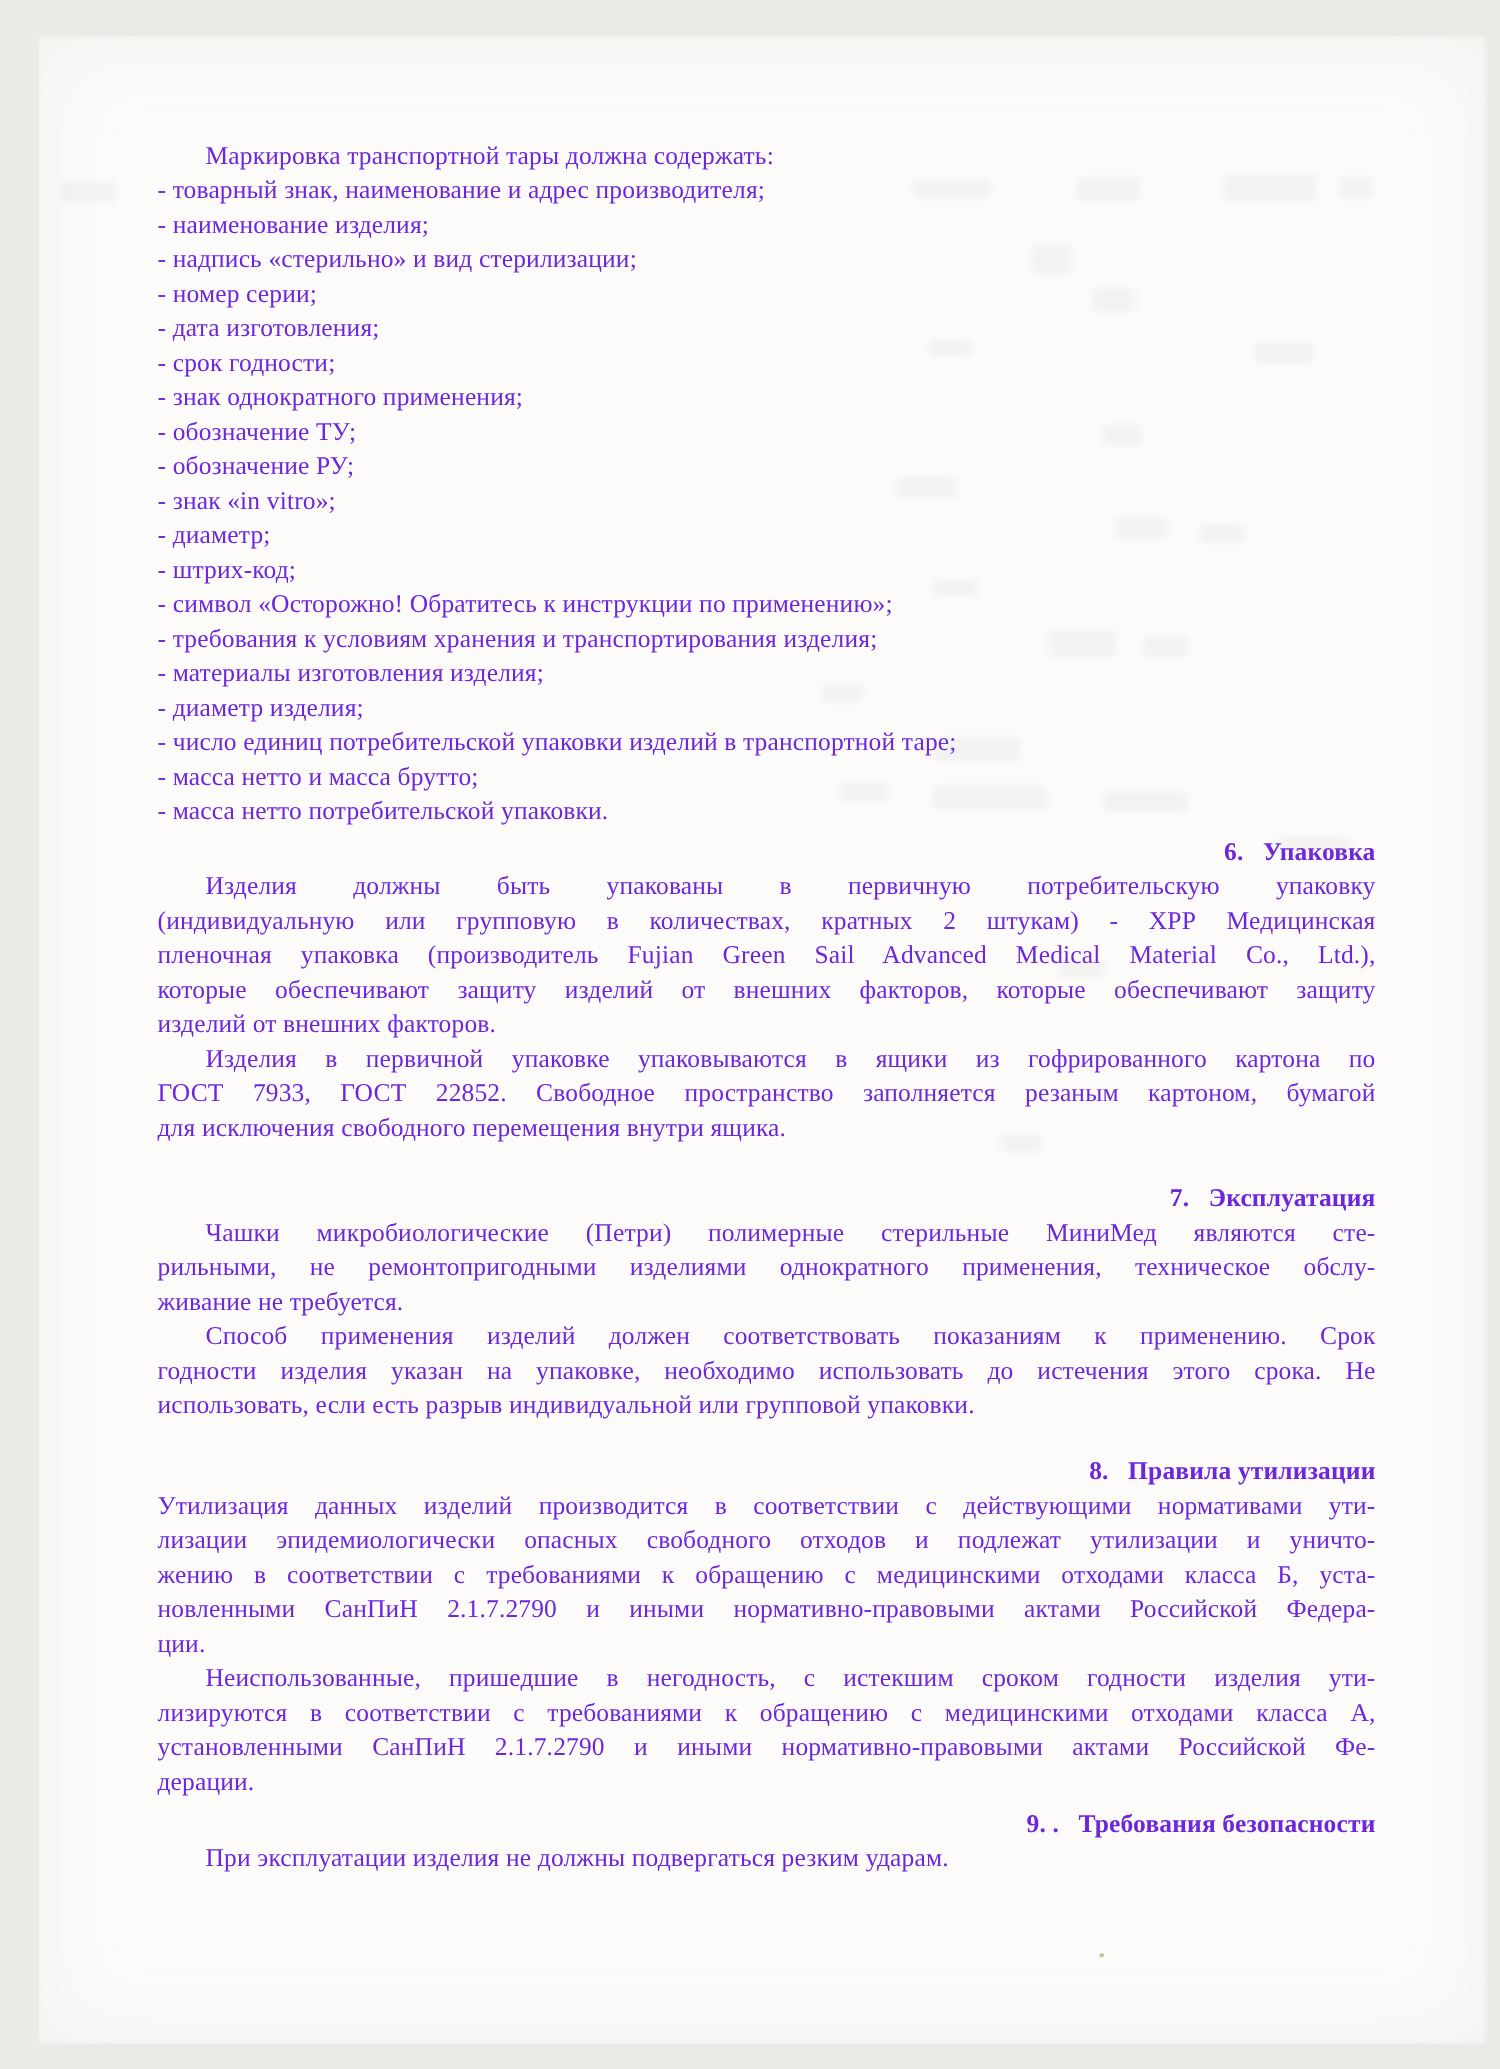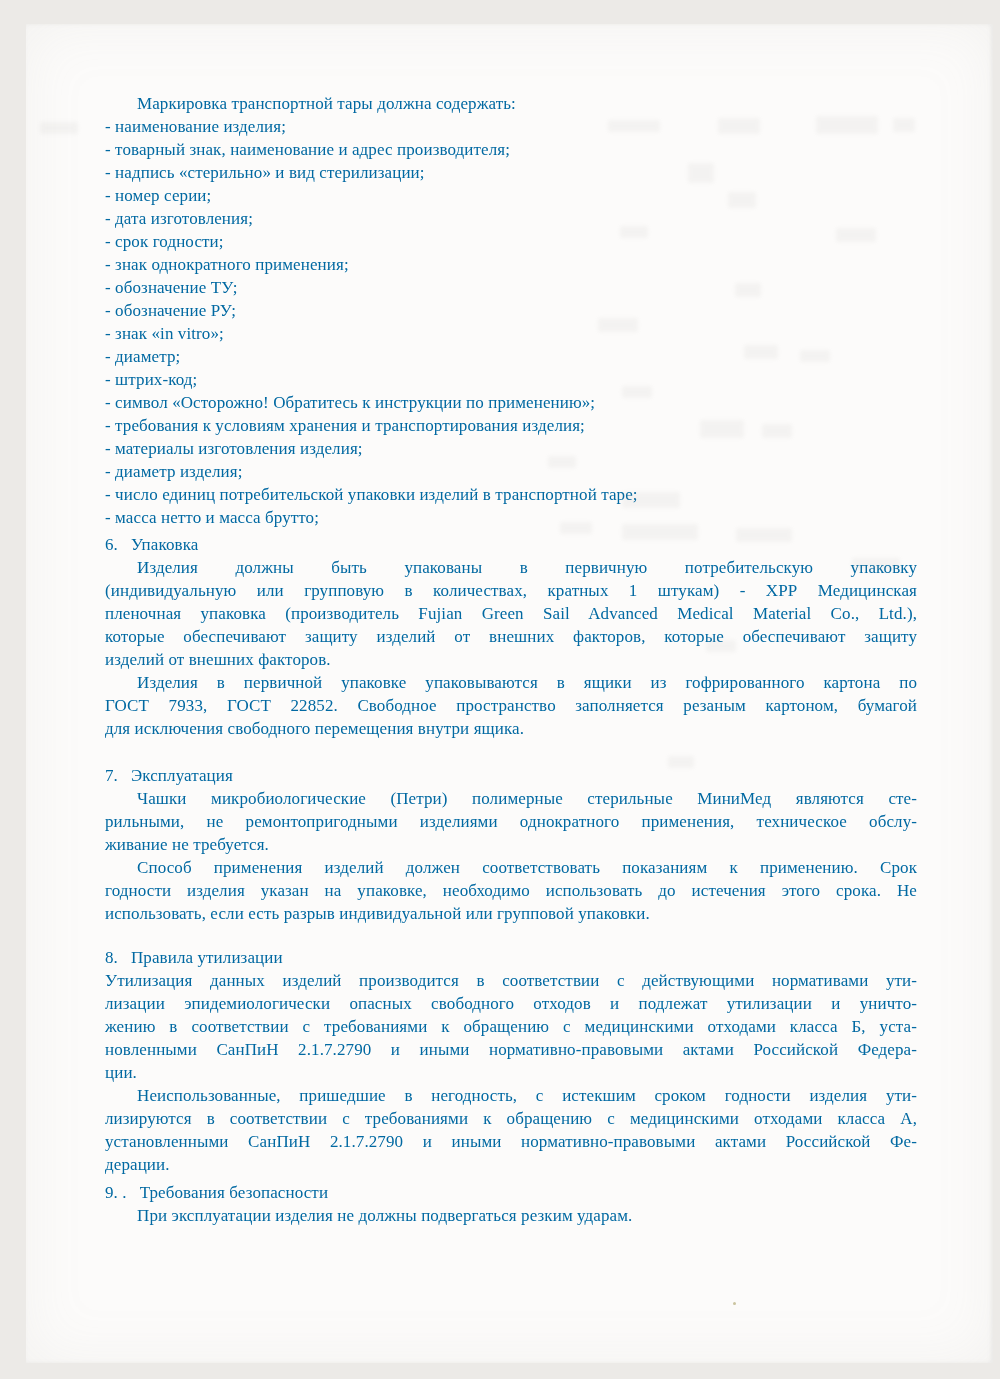--- a/index.html
+++ b/index.html
@@ -20,30 +20,30 @@
     width: 967px; height: 1339px;
     background: #fcfbfa;
     box-shadow: inset 0 0 60px rgba(170,165,158,0.10), inset -2px 0 4px rgba(170,165,158,0.15);
   }
   .content {
     position: absolute;
     left: 79px; top: 68px;
     width: 812px;
     font-size: 17px;
     line-height: 23px;
-    color: #0369a1;
+    color: #6d28d9;
     letter-spacing: 0.1px;
     filter: blur(0.25px) contrast(1.02);
   }
   .line { min-height: 23px; }
   .indent { text-indent: 32px; }
   .just { text-align: justify; text-align-last: justify; }
   .heading {
-    font-weight: normal;
-    text-align: left;
+    font-weight: bold;
+    text-align: right;
     min-height: 23px;
   }
   .heading .num { margin-right: 13px; }
   .para { margin: 0; }
   .mark {
     position: absolute;
     background: #96948f;
     opacity: 0.08;
     filter: blur(2px);
     border-radius: 2px;
@@ -57,44 +57,45 @@
   }
 </style>
 </head>
 <body>
 
 <div class="scan">
   <div class="paper">
     <div class="content">
       <div class="line indent">Маркировка транспортной тары должна содержать:</div>
       <div id="list">
+          <div class="line">- товарный знак, наименование и адрес производителя;</div>
           <div class="line">- наименование изделия;</div>
-          <div class="line">- товарный знак, наименование и адрес производителя;</div>
           <div class="line">- надпись «стерильно» и вид стерилизации;</div>
           <div class="line">- номер серии;</div>
           <div class="line">- дата изготовления;</div>
           <div class="line">- срок годности;</div>
           <div class="line">- знак однократного применения;</div>
           <div class="line">- обозначение ТУ;</div>
           <div class="line">- обозначение РУ;</div>
           <div class="line">- знак «in vitro»;</div>
           <div class="line">- диаметр;</div>
           <div class="line">- штрих-код;</div>
           <div class="line">- символ «Осторожно! Обратитесь к инструкции по применению»;</div>
           <div class="line">- требования к условиям хранения и транспортирования изделия;</div>
           <div class="line">- материалы изготовления изделия;</div>
           <div class="line">- диаметр изделия;</div>
           <div class="line">- число единиц потребительской упаковки изделий в транспортной таре;</div>
           <div class="line">- масса нетто и масса брутто;</div>
+          <div class="line">- масса нетто потребительской упаковки.</div>
         </div>
       <div id="sections">
           <div class="heading" style="margin-top: 4px;"><span class="num">6.</span><span>Упаковка</span></div>
           <div class="para">
             <div class="line indent just">Изделия должны быть упакованы в первичную потребительскую упаковку</div>
-            <div class="line just">(индивидуальную или групповую в количествах, кратных 1 штукам) - ХРР Медицинская</div>
+            <div class="line just">(индивидуальную или групповую в количествах, кратных 2 штукам) - ХРР Медицинская</div>
             <div class="line just">пленочная упаковка (производитель Fujian Green Sail Advanced Medical Material Co., Ltd.),</div>
             <div class="line just">которые обеспечивают защиту изделий от внешних факторов, которые обеспечивают защиту</div>
             <div class="line">изделий от внешних факторов.</div>
           </div>
           <div class="para">
             <div class="line indent just">Изделия в первичной упаковке упаковываются в ящики из гофрированного картона по</div>
             <div class="line just">ГОСТ 7933, ГОСТ 22852. Свободное пространство заполняется резаным картоном, бумагой</div>
             <div class="line">для исключения свободного перемещения внутри ящика.</div>
           </div>
           <div class="heading" style="margin-top: 24px;"><span class="num">7.</span><span>Эксплуатация</span></div>

